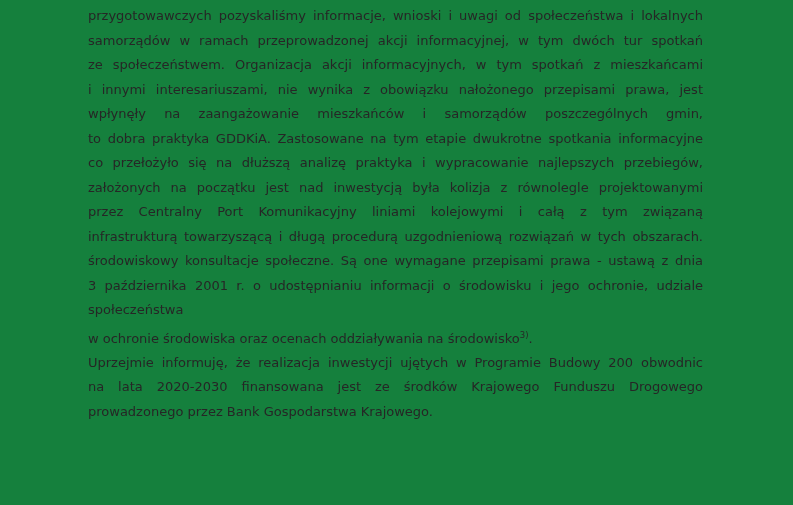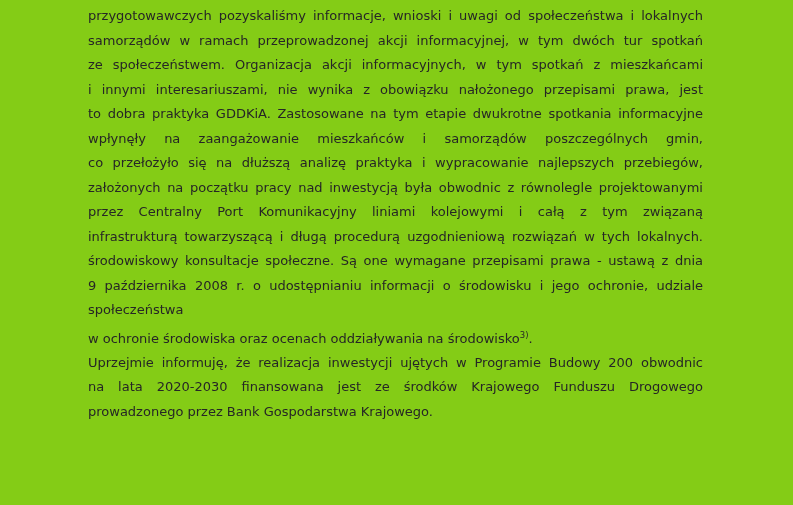--- a/index.html
+++ b/index.html
@@ -6,21 +6,21 @@
   html, body {
     width: 793px;
     height: 505px;
     background: #ffffff;
     font-family: "DejaVu Sans", "Liberation Sans", sans-serif;
   }
   .page {
     position: relative;
     width: 793px;
     height: 505px;
-    background: #84cc16;
+    background: #15803d;
     overflow: hidden;
   }
   .textblock {
     position: absolute;
     left: 88px;
     top: 4px;
     width: 615px;
     font-size: 13px;
     line-height: 24.5px;
     color: #262626;
@@ -43,27 +43,27 @@
 </style>
 </head>
 <body>
 
 <div class="page">
   <div class="textblock" style="color: rgb(38, 38, 38);">
       <div class="line justify"><span>przygotowawczych pozyskaliśmy informacje, wnioski i uwagi od społeczeństwa i lokalnych</span></div>
       <div class="line justify"><span>samorządów w ramach przeprowadzonej akcji informacyjnej, w tym dwóch tur spotkań</span></div>
       <div class="line justify"><span>ze społeczeństwem. Organizacja akcji informacyjnych, w tym spotkań z mieszkańcami</span></div>
       <div class="line justify"><span>i innymi interesariuszami, nie wynika z obowiązku nałożonego przepisami prawa, jest</span></div>
+      <div class="line justify"><span>wpłynęły na zaangażowanie mieszkańców i samorządów poszczególnych gmin,</span></div>
       <div class="line justify"><span>to dobra praktyka GDDKiA. Zastosowane na tym etapie dwukrotne spotkania informacyjne</span></div>
-      <div class="line justify"><span>wpłynęły na zaangażowanie mieszkańców i samorządów poszczególnych gmin,</span></div>
       <div class="line justify"><span>co przełożyło się na dłuższą analizę praktyka i wypracowanie najlepszych przebiegów,</span></div>
-      <div class="line justify"><span>założonych na początku pracy nad inwestycją była obwodnic z równolegle projektowanymi</span></div>
+      <div class="line justify"><span>założonych na początku jest nad inwestycją była kolizja z równolegle projektowanymi</span></div>
       <div class="line justify"><span>przez Centralny Port Komunikacyjny liniami kolejowymi i całą z tym związaną</span></div>
-      <div class="line justify"><span>infrastrukturą towarzyszącą i długą procedurą uzgodnieniową rozwiązań w tych lokalnych.</span></div>
+      <div class="line justify"><span>infrastrukturą towarzyszącą i długą procedurą uzgodnieniową rozwiązań w tych obszarach.</span></div>
       <div class="line justify"><span>środowiskowy konsultacje społeczne. Są one wymagane przepisami prawa - ustawą z dnia</span></div>
-      <div class="line justify"><span>9 października 2008 r. o udostępnianiu informacji o środowisku i jego ochronie, udziale</span></div>
+      <div class="line justify"><span>3 października 2001 r. o udostępnianiu informacji o środowisku i jego ochronie, udziale</span></div>
       <div class="line"><span>społeczeństwa</span></div>
       <div class="line"><span>w ochronie środowiska oraz ocenach oddziaływania na środowisko</span><sup class="fn-sup">3)</sup><span>.</span></div>
       <div class="line justify"><span>Uprzejmie informuję, że realizacja inwestycji ujętych w Programie Budowy 200 obwodnic</span></div>
       <div class="line justify"><span>na lata 2020-2030 finansowana jest ze środków Krajowego Funduszu Drogowego</span></div>
       <div class="line"><span>prowadzonego przez Bank Gospodarstwa Krajowego.</span></div>
     </div>
 </div>
 
 </body></html>

